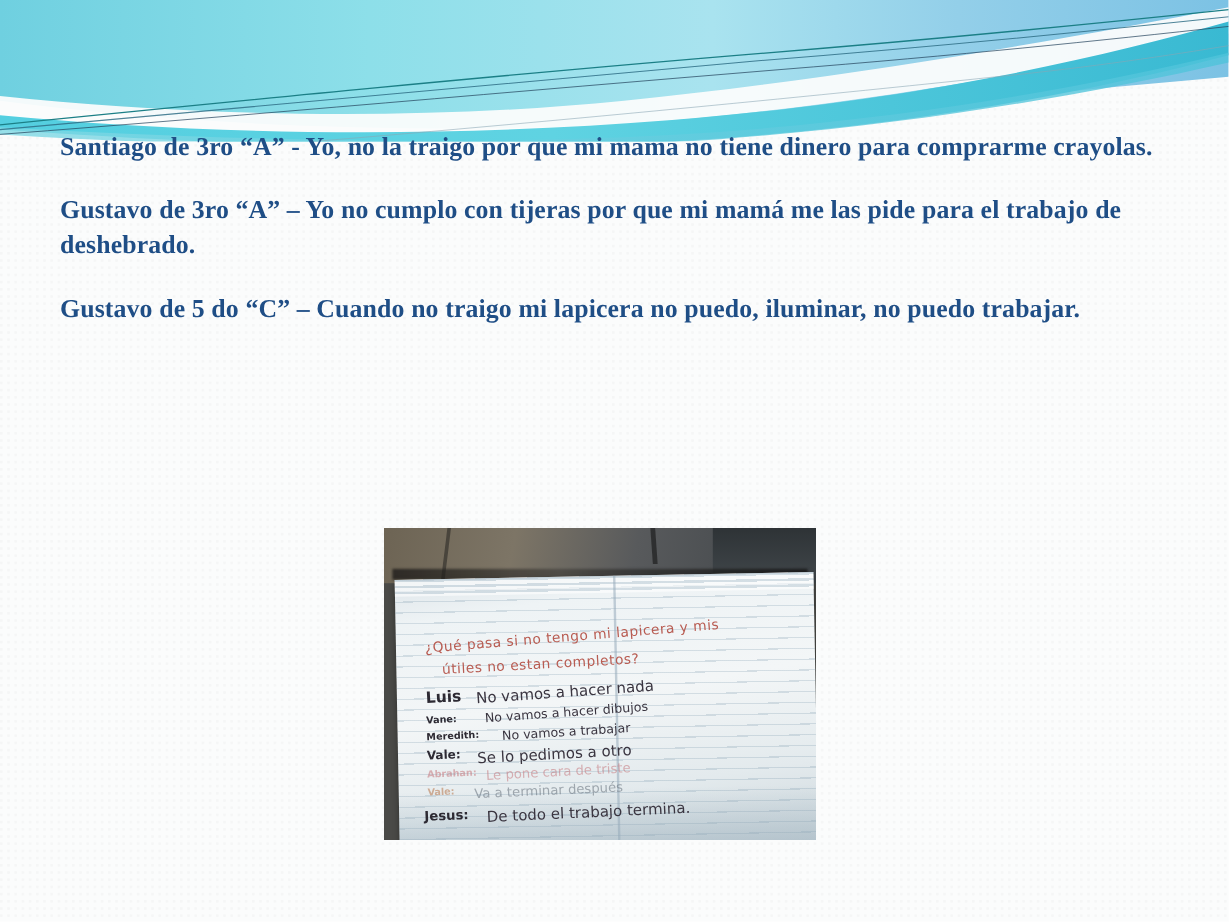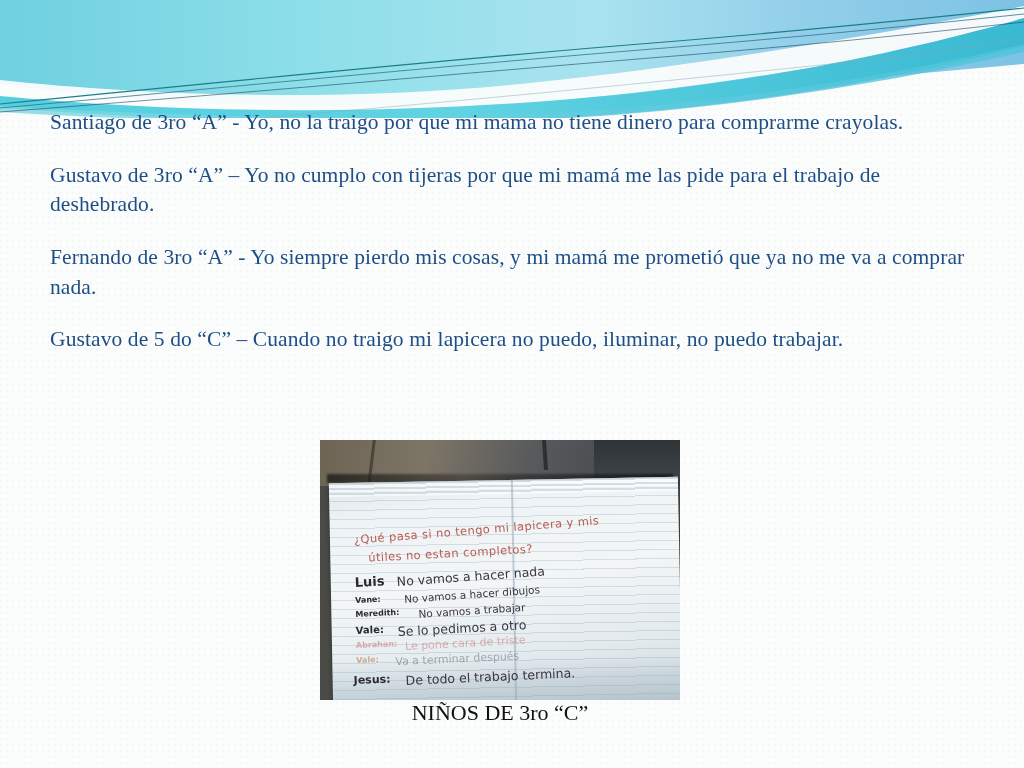--- a/index.html
+++ b/index.html
@@ -45,20 +45,21 @@
     left: 50px;
     top: 108px;
     width: 920px;
     color: #1f4e86;
     font-size: 21.5px;
     line-height: 1.38;
     letter-spacing: 0.1px;
   }
   .para {
     margin: 0 0 23px 0;
+    font-weight: bold;
   }
   .para:last-child { margin-bottom: 0; }
 
   #photo-wrap {
     position: absolute;
     left: 320px;
     top: 440px;
     width: 360px;
     height: 260px;
   }
@@ -217,21 +218,20 @@
 
     <path d="M0,104 C200,84 420,62 640,44 C790,32 910,20 1024,8" fill="none" stroke="#1b7f86" stroke-width="1.1"></path>
     <path d="M0,108 C200,90 420,68 640,50 C790,38 910,26 1024,14" fill="none" stroke="#2f6f86" stroke-width="0.9" opacity="0.85"></path>
     <path d="M0,112 C210,96 430,76 650,58 C800,46 915,34 1024,22" fill="none" stroke="#24435c" stroke-width="0.8" opacity="0.75"></path>
     <path d="M260,118 C430,104 640,84 830,64 C910,56 975,46 1024,38" fill="none" stroke="#8aa6b4" stroke-width="0.8" opacity="0.6"></path>
   </svg>
 
   <div id="body-text">
     <p class="para">Santiago de 3ro “A” -  Yo, no la traigo por que mi mama no tiene dinero para comprarme crayolas.</p>
     <p class="para">Gustavo de 3ro “A” – Yo no cumplo con tijeras por que mi mamá me las pide para el trabajo de deshebrado.</p>
-    <p class="para">Fernando de 3ro “A” -  Yo siempre pierdo mis cosas, y mi mamá me prometió que ya no me va a comprar nada.</p>
     <p class="para">Gustavo de 5 do “C” – Cuando no traigo mi lapicera no puedo, iluminar, no puedo trabajar.</p>
   </div>
 
   <div id="photo-wrap">
     <div id="photo">
 
       <div class="floor"></div>
       <div class="floor-seam"></div>
       <div class="floor-seam2"></div>
       <div class="floor-dark"></div>
@@ -265,15 +265,14 @@
         <span class="hand hand-name hand-faded-orange" style="left:7%; top:77%; transform:rotate(-1deg);">Vale:</span>
         <span class="hand hand-line hand-faded-gray" style="left:18%; top:77%; font-size:11px; transform:rotate(-1.5deg);">Va a terminar después</span>
 
         <span class="hand hand-name" style="left:6%; top:85%; font-size:11px; transform:rotate(-1deg);">Jesus:</span>
         <span class="hand hand-line" style="left:21%; top:85%; font-size:12.5px; transform:rotate(-1.5deg);">De todo el trabajo termina.</span>
       </div>
 
     </div>
   </div>
 
-  <div id="caption">NIÑOS DE 3ro “C”</div>
 
 </div>
 
 </body></html>

